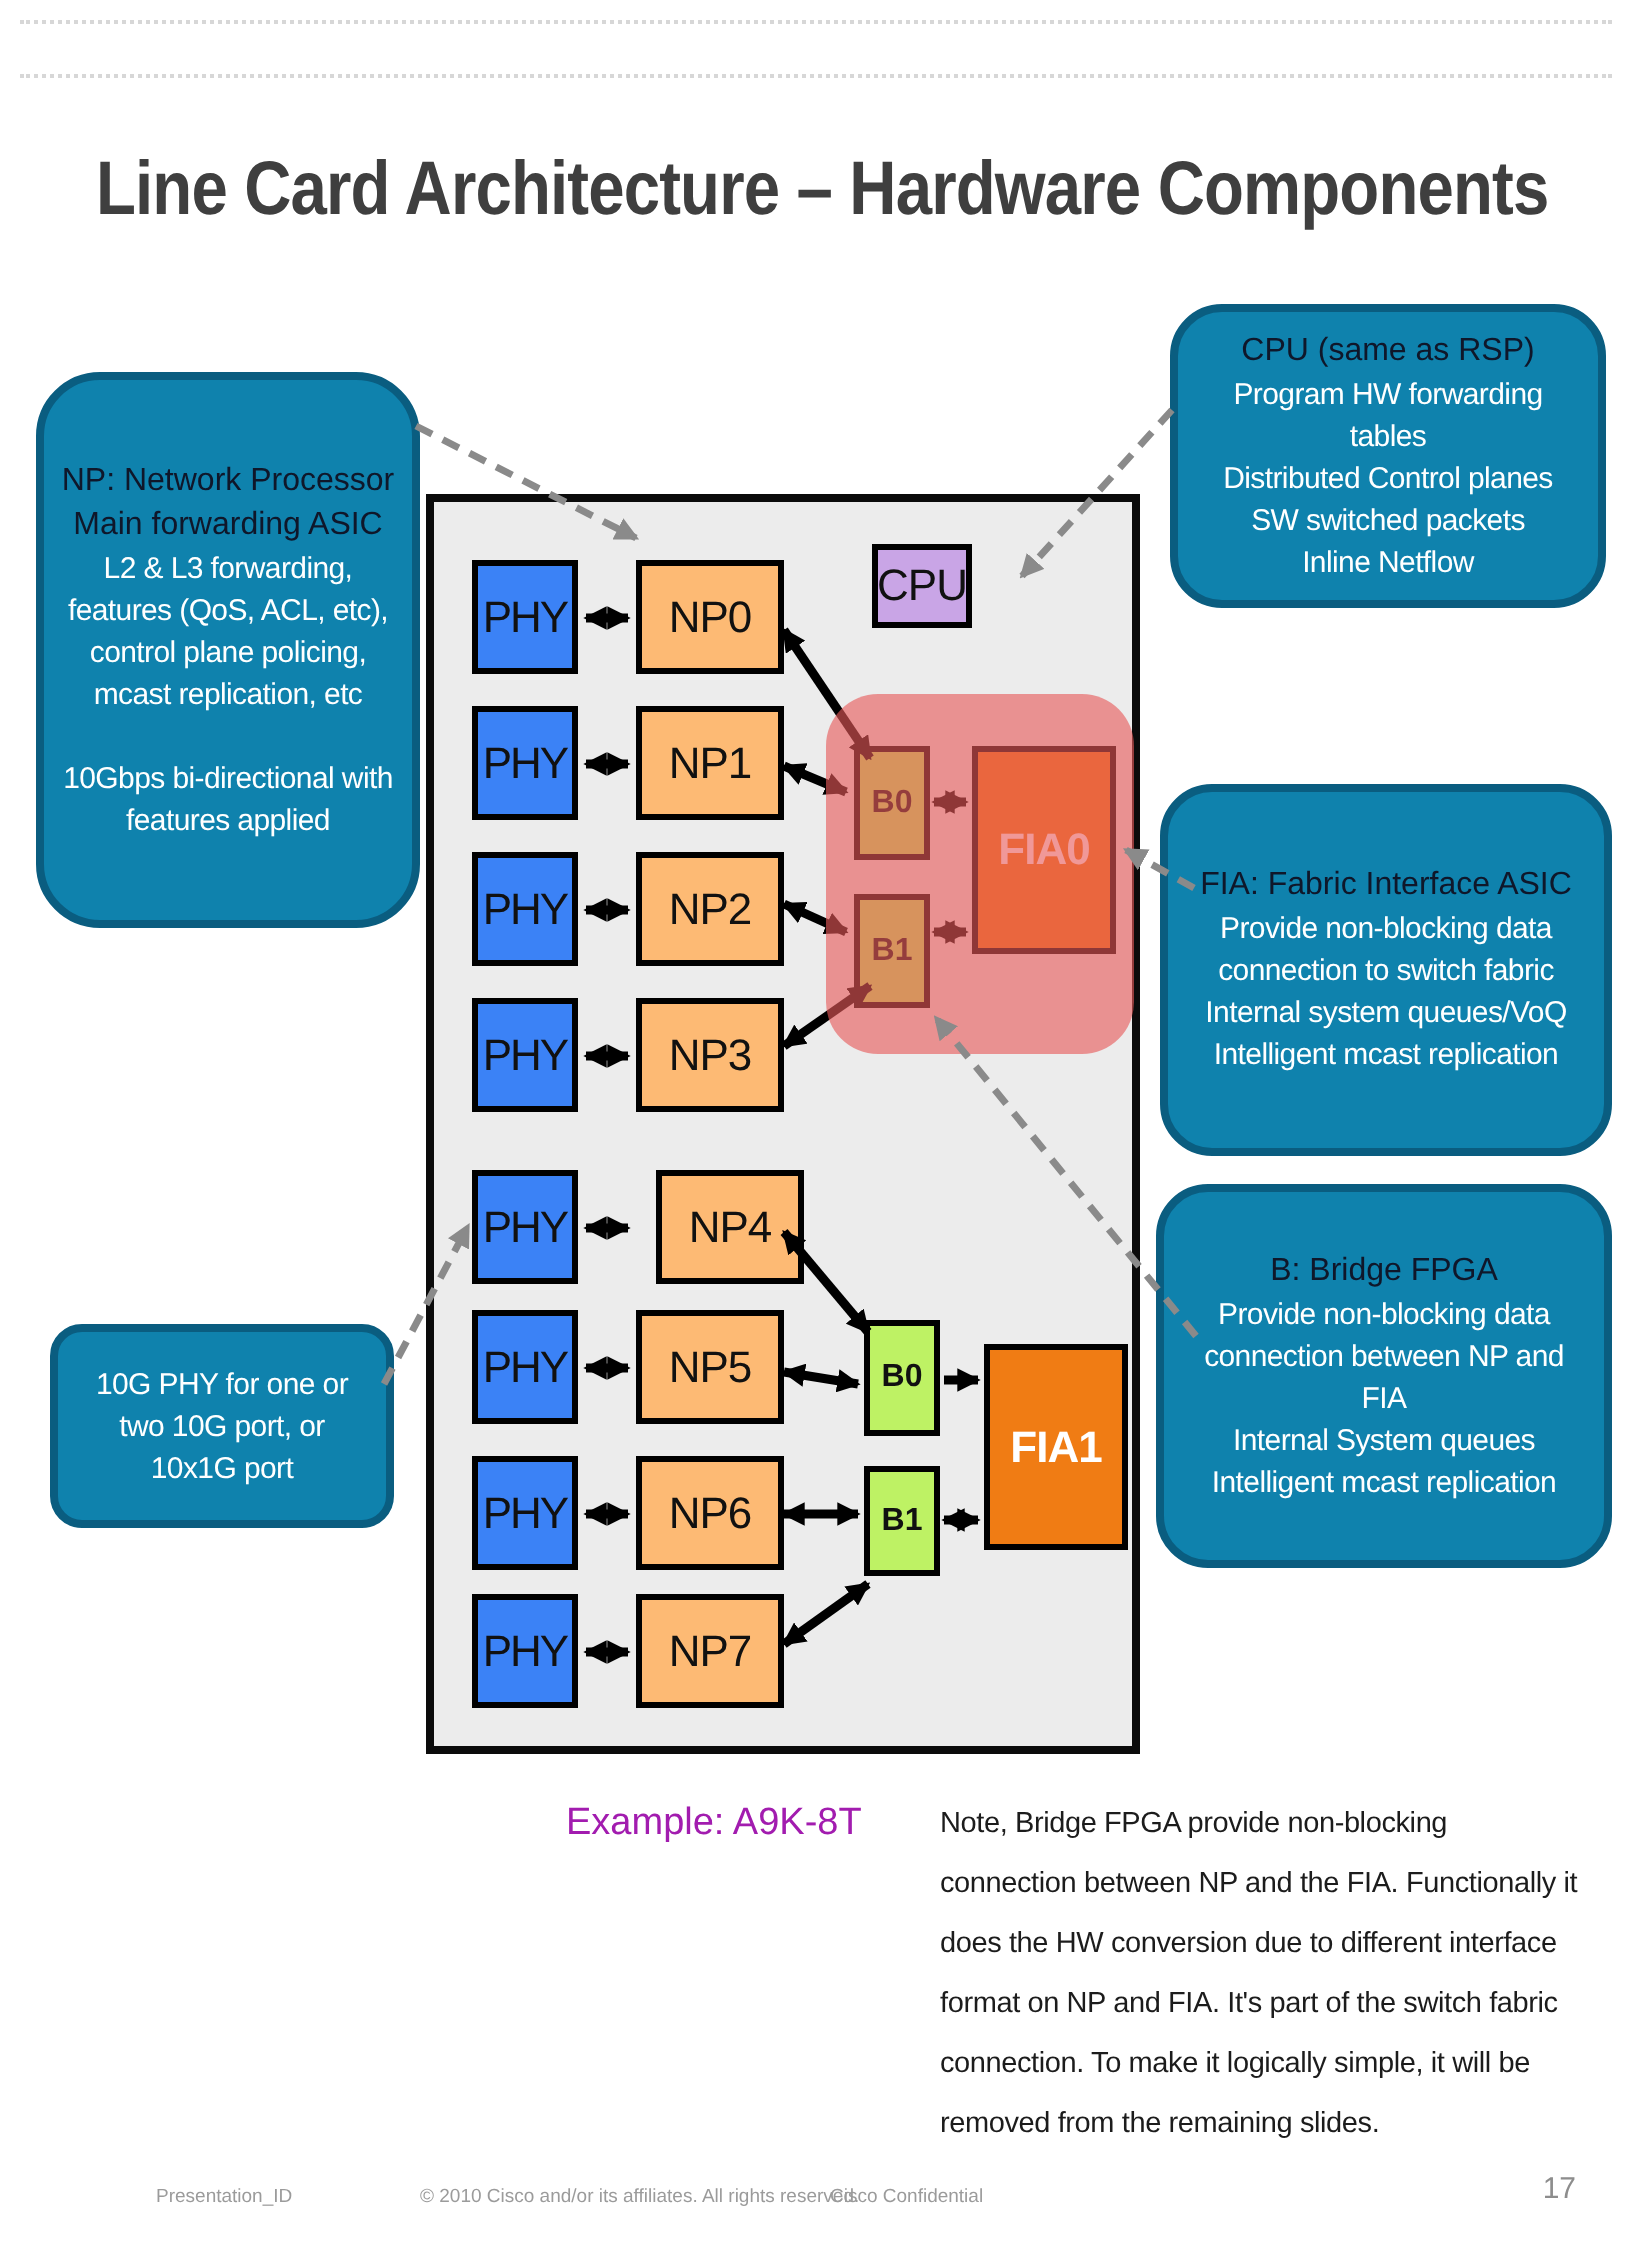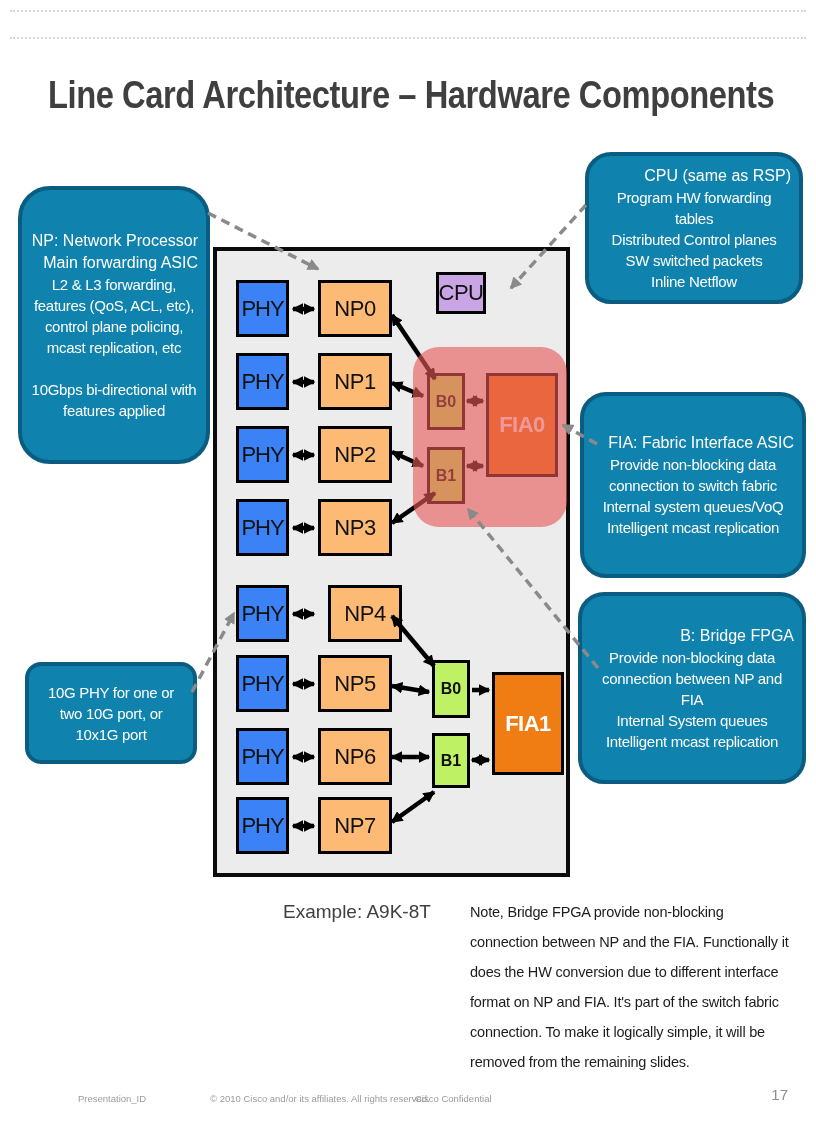--- a/index.html
+++ b/index.html
@@ -4,36 +4,36 @@
 <style>
   html,body{margin:0;padding:0;background:#fff;}
   .slide{position:relative;width:816px;height:1123px;background:#ffffff;overflow:hidden;
          font-family:"Liberation Sans", sans-serif;}
   .topline{position:absolute;left:10px;width:796px;border-top:2px dotted #c2c2c2;opacity:.65;}
   .title{position:absolute;left:48px;top:74px;font-size:38px;font-weight:bold;color:#3f3f3f;
          letter-spacing:-0.5px;white-space:nowrap;transform:scaleX(.86);transform-origin:left top;}
   .callout{position:absolute;background:#0f82ad;border:4px solid #0a5d80;border-radius:26px;
            color:#fff;display:flex;flex-direction:column;justify-content:center;text-align:center;
            box-sizing:border-box;padding:6px 8px;}
-  .callout .heading{color:#ffffff;white-space:pre-line;font-size:16px;line-height:22px;text-align:right;}
+  .callout .heading{color:#0f172a;white-space:pre-line;font-size:16px;line-height:22px;}
   .callout .body{white-space:pre-line;font-size:15px;line-height:21px;letter-spacing:-0.3px;}
   .diagram{position:absolute;left:213px;top:247px;width:357px;height:630px;background:#ececec;
            border:4px solid #0b0b0b;box-sizing:border-box;z-index:1;}
   .box{position:absolute;border:3px solid #000;box-sizing:border-box;display:flex;
        align-items:center;justify-content:center;z-index:2;color:#111;}
   .phy{width:53px;height:57px;background:#3b82f6;font-size:22px;letter-spacing:-1px;}
   .np{width:74px;height:57px;background:#fdba74;font-size:22px;letter-spacing:-0.5px;}
   .cpu{left:436px;top:272px;width:50px;height:42px;background:#c9a5e6;font-size:22px;letter-spacing:-0.5px;}
   .bbox{width:38px;height:58px;background:#bef264;font-size:16px;font-weight:bold;}
   .fia{width:72px;height:104px;background:#f07c14;color:#fff;font-size:22px;font-weight:bold;letter-spacing:-0.5px;}
   .overlay{position:absolute;left:413px;top:347px;width:154px;height:180px;border-radius:26px;
            background:rgba(231,88,88,0.62);z-index:4;}
   svg.layer{position:absolute;left:0;top:0;z-index:3;pointer-events:none;}
   svg.layer.top{z-index:5;}
-  .example{position:absolute;left:283px;top:901px;font-size:19px;color:#404040;}
+  .example{position:absolute;left:283px;top:901px;font-size:19px;color:#a21caf;}
   .note{position:absolute;left:470px;top:897px;width:342px;font-size:14.5px;line-height:30px;
         color:#1c1c1c;white-space:pre-line;letter-spacing:-0.2px;}
   .footer-item{position:absolute;top:1093px;font-size:9.5px;color:#9b9b9b;}
   .pagenum{position:absolute;top:1086px;right:28px;font-size:15px;color:#8d8d8d;}
 </style>
 </head>
 <body>
 
 <div class="slide">
 

